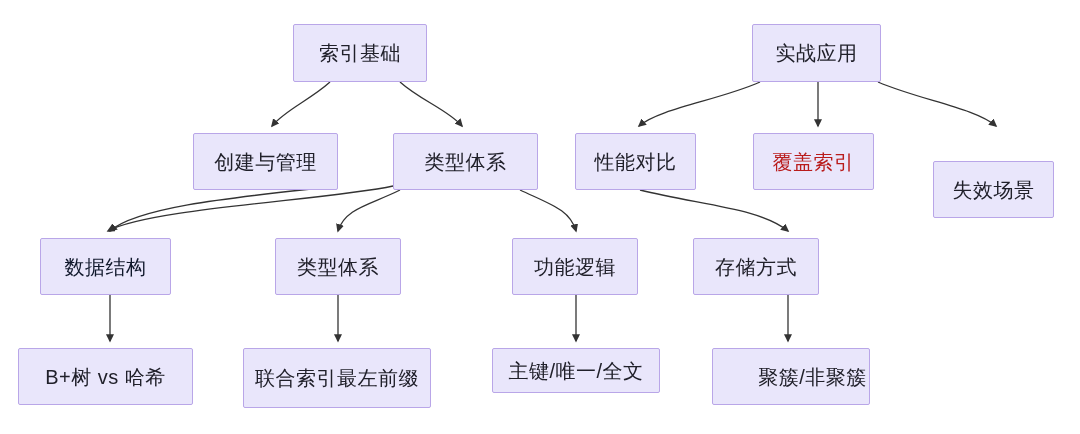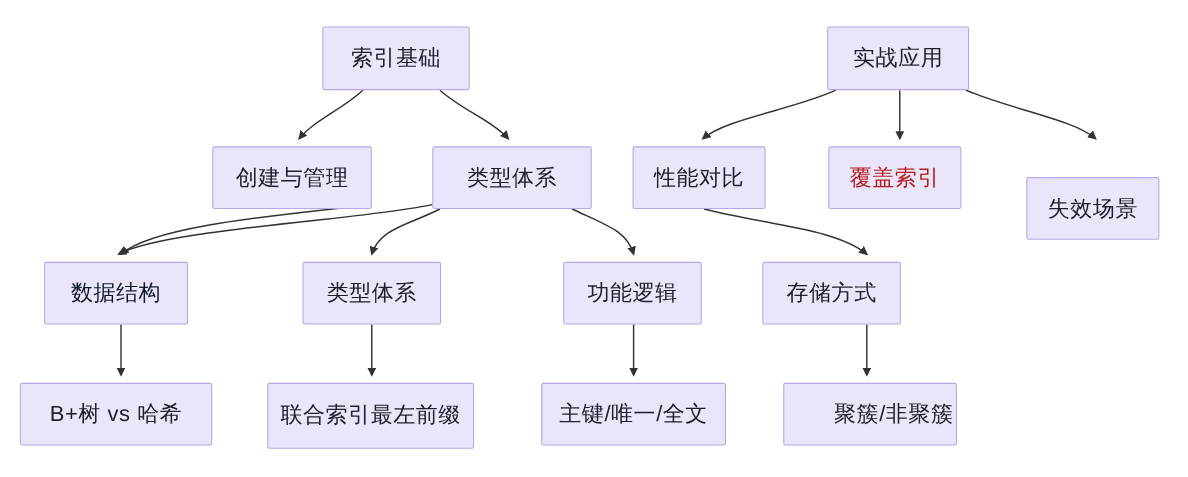--- a/index.html
+++ b/index.html
@@ -113,21 +113,21 @@
       </div>
       <div class="node-box" style="left: 693px; top: 238px; width: 126px; height: 57px; background: rgb(233, 230, 251); border-color: rgb(185, 166, 232); color: rgb(32, 32, 42);">
         <span class="node-label">存储方式</span>
       </div>
       <div class="node-box" style="left: 18px; top: 348px; width: 175px; height: 57px; background: rgb(233, 230, 251); border-color: rgb(185, 166, 232); color: rgb(32, 32, 42);">
         <span class="node-label">B+树 vs 哈希</span>
       </div>
       <div class="node-box" style="left: 243px; top: 348px; width: 188px; height: 60px; background: rgb(233, 230, 251); border-color: rgb(185, 166, 232); color: rgb(32, 32, 42);">
         <span class="node-label">联合索引最左前缀</span>
       </div>
-      <div class="node-box" style="left: 492px; top: 348px; width: 168px; height: 57px; background: rgb(233, 230, 251); border-color: rgb(185, 166, 232); color: rgb(32, 32, 42);">
+      <div class="node-box" style="left: 492px; top: 348px; width: 168px; height: 45px; background: rgb(233, 230, 251); border-color: rgb(185, 166, 232); color: rgb(32, 32, 42);">
         <span class="node-label">主键/唯一/全文</span>
       </div>
       <div class="node-box" style="left: 712px; top: 348px; width: 158px; height: 57px; background: rgb(233, 230, 251); border-color: rgb(185, 166, 232); color: rgb(32, 32, 42); padding-left: 43px;">
         <span class="node-label">聚簇/非聚簇</span>
       </div>
     </div>
 
 </div>
 
 </body></html>

